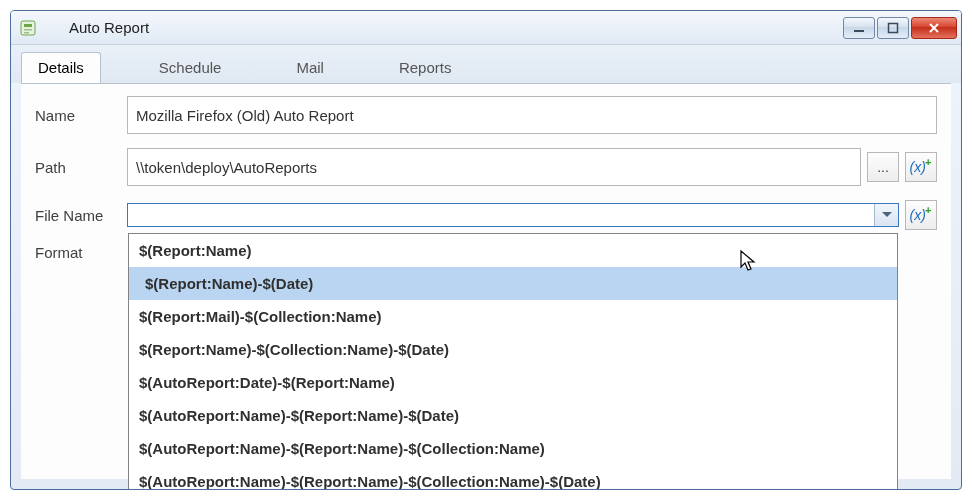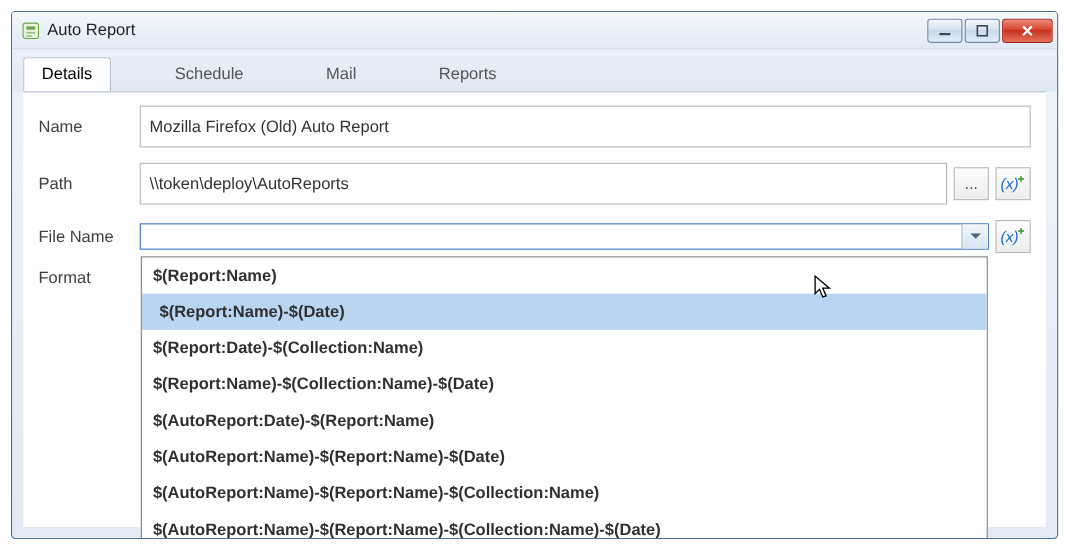--- a/index.html
+++ b/index.html
@@ -21,20 +21,21 @@
     display: flex;
     flex-direction: column;
   }
   .titlebar {
     height: 34px;
     display: flex;
     align-items: center;
     padding: 0 4px 0 8px;
     background: linear-gradient(to bottom, #f4f8fd 0%, #e0e9f4 100%);
     border-bottom: 1px solid #c6d3e2;
+    gap: 26px;
   }
   .title-icon {
     width: 18px;
     height: 18px;
     margin-right: 6px;
     display: flex;
     align-items: center;
     justify-content: center;
   }
   .title-text {
@@ -246,21 +247,21 @@
         <div class="combo-arrow">
           <svg width="10" height="6">
               <path d="M0 0 L5 5 L10 0 Z" fill="#4a647f"></path>
             </svg>
         </div>
         <div class="dropdown" id="dd">
             <div class="dd-item">$(Report:Name)</div>
             <div class="dd-item sel" style="position: relative; padding-left: 16px;">$(Report:Name)-$(Date)<span class="cursor"><svg width="18" height="24">
                   <path d="M2 2 L2 18 L6 14 L9 21 L12 20 L9 13 L15 13 Z" fill="#fff" stroke="#000" stroke-width="1.2"></path>
                 </svg></span></div>
-            <div class="dd-item">$(Report:Date)-$(Collection:Name)</div>
+            <div class="dd-item">$(Report:Mail)-$(Collection:Name)</div>
             <div class="dd-item">$(Report:Name)-$(Collection:Name)-$(Date)</div>
             <div class="dd-item">$(AutoReport:Date)-$(Report:Name)</div>
             <div class="dd-item">$(AutoReport:Name)-$(Report:Name)-$(Date)</div>
             <div class="dd-item">$(AutoReport:Name)-$(Report:Name)-$(Collection:Name)</div>
             <div class="dd-item">$(AutoReport:Name)-$(Report:Name)-$(Collection:Name)-$(Date)</div>
           </div>
       </div>
       <div class="icon-btn">
         <span class="var-icon">(x)<span class="plus">+</span></span>
       </div>

